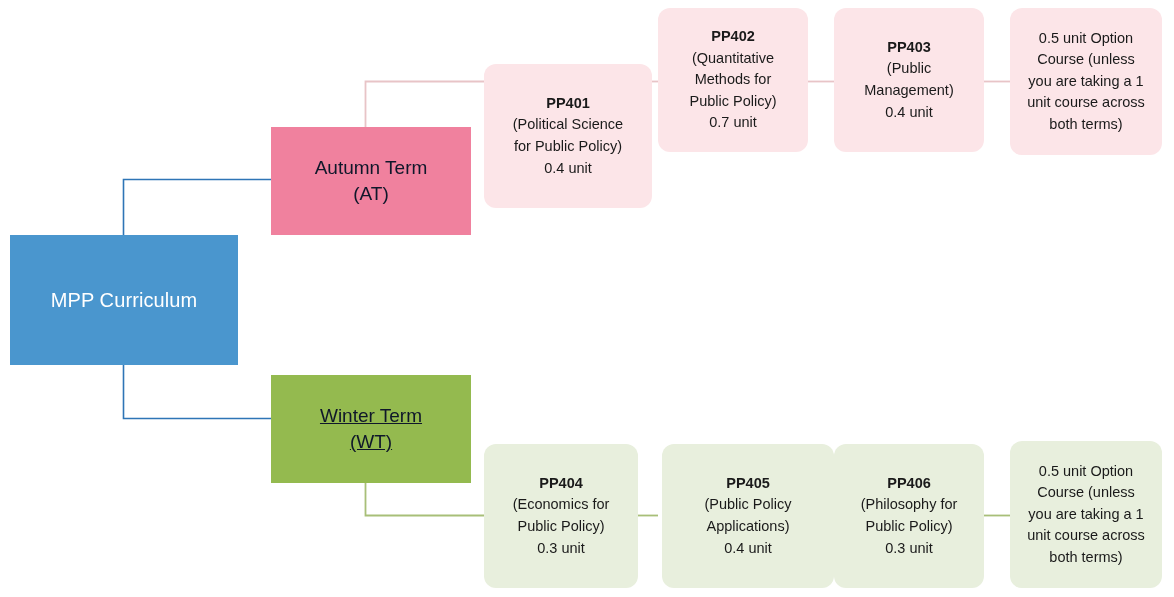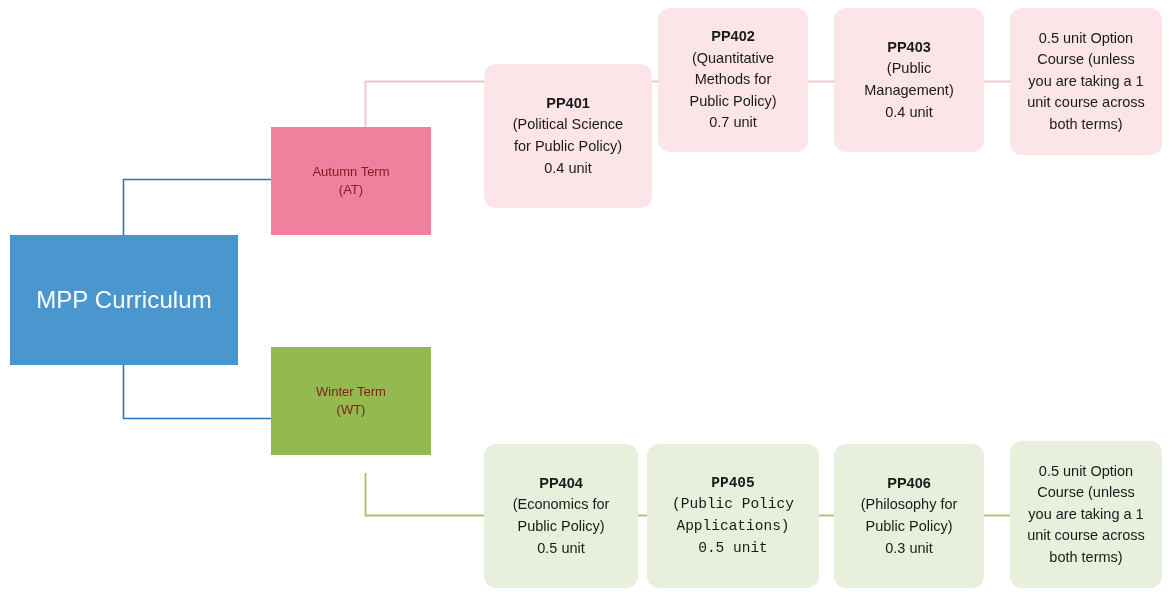--- a/index.html
+++ b/index.html
@@ -37,41 +37,42 @@
     justify-content: center;
     text-align: center;
   }
   .root-node {
     left: 10px;
     top: 235px;
     width: 228px;
     height: 130px;
     background: #4A96CE;
     color: #ffffff;
-    font-size: 24px;
+    font-size: 20px;
     line-height: 1.25;
     letter-spacing: 0.1px;
   }
 
   
   .term-node {
     left: 271px;
-    width: 160px;
+    width: 200px;
     height: 108px;
-    color: #7f1d1d;
-    font-size: 13px;
+    color: #0f172a;
+    font-size: 19px;
     line-height: 1.35;
   }
   .term-autumn {
     top: 127px;
     background: #F0819E;
   }
   .term-winter {
-    top: 347px;
+    top: 375px;
     background: #94BA4F;
+    text-decoration: underline;
   }
   .term-label {
     display: block;
     white-space: pre-line;
   }
 
   
   .course-card {
     position: absolute;
     box-sizing: border-box;
@@ -101,21 +102,21 @@
   .row-winter .course-card { background: #E8EFDD; }
 
   
   .row-autumn .c0 { left: 484px;  top: 24px;  width: 168px; height: 144px; margin-top: 40px; }
   .row-autumn .c1 { left: 658px;  top: 8px;  width: 150px; height: 144px; }
   .row-autumn .c2 { left: 834px;  top: 8px;  width: 150px; height: 144px; }
   .row-autumn .c3 { left: 1010px; top: 8px;  width: 152px; height: 147px; }
 
   
   .row-winter .c0 { left: 484px;  top: 444px; width: 154px; height: 144px; }
-  .row-winter .c1 { left: 647px;  top: 444px; width: 172px; height: 144px; font-family: Liberation Mono, monospace; }
+  .row-winter .c1 { left: 662px;  top: 444px; width: 172px; height: 144px; }
   .row-winter .c2 { left: 834px;  top: 444px; width: 150px; height: 144px; }
   .row-winter .c3 { left: 1010px; top: 441px; width: 152px; height: 147px; }
 </style>
 </head>
 <body>
 
 <div id="diagram">
 
   <svg id="connectors" viewBox="0 0 1174 597">
 
@@ -188,29 +189,29 @@
       </span>
     </div>
   </div>
 
   <div class="row-winter">
     <div class="course-card c0">
       <span class="card-text">
         <span class="code">PP404</span>
         <span class="detail">(Economics for
 Public Policy)
-0.5 unit</span>
+0.3 unit</span>
       </span>
     </div>
     <div class="course-card c1">
       <span class="card-text">
         <span class="code">PP405</span>
         <span class="detail">(Public Policy
 Applications)
-0.5 unit</span>
+0.4 unit</span>
       </span>
     </div>
     <div class="course-card c2">
       <span class="card-text">
         <span class="code">PP406</span>
         <span class="detail">(Philosophy for
 Public Policy)
 0.3 unit</span>
       </span>
     </div>

